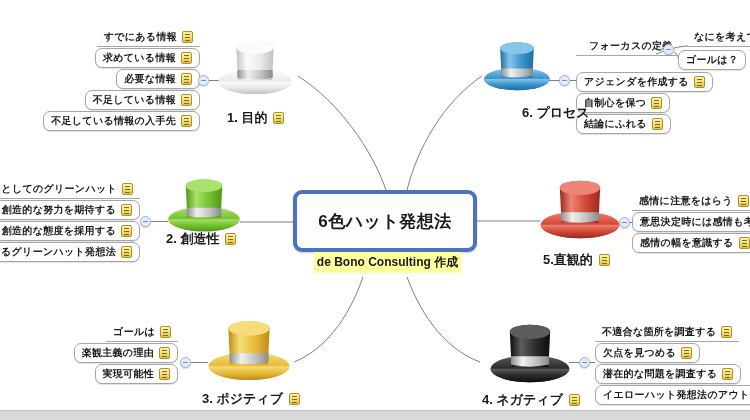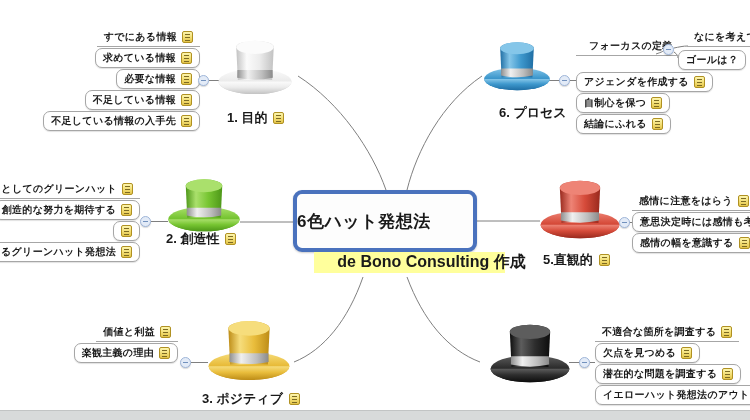--- a/index.html
+++ b/index.html
@@ -21,25 +21,25 @@
   .ni::before{content:"";position:absolute;left:2px;right:2px;top:2px;height:7px;
       background:repeating-linear-gradient(to bottom,#7c6a23 0 1px,transparent 1px 3px);}
   .hat{position:absolute;display:block;}
   .lbl{position:absolute;display:flex;align-items:center;gap:6px;font-size:13px;font-weight:bold;
        white-space:nowrap;}
   .col{position:absolute;width:11px;height:11px;border-radius:50%;background:#e3ebf7;
        border:1px solid #9fb6d9;box-sizing:border-box;box-shadow:0 1px 1px rgba(0,0,0,.15);}
   .col::before{content:"";position:absolute;left:2px;right:2px;top:4px;height:1px;background:#7291bd;}
   .center-node{position:absolute;left:293px;top:190px;width:184px;height:62px;box-sizing:border-box;
        background:#fdfdfd;border:4px solid #4a72bd;border-radius:9px;display:flex;
-       align-items:center;justify-content:flex-start;font-size:17px;font-weight:bold;letter-spacing:.5px;
+       align-items:center;justify-content:center;font-size:17px;font-weight:bold;letter-spacing:.5px;
        box-shadow:0 1px 2px rgba(0,0,0,.2);}
   .center-note{position:absolute;left:314px;top:252px;width:147px;height:21px;background:#ffff9c;
-       display:flex;align-items:center;justify-content:center;font-size:16px;font-weight:bold;
-       white-space:nowrap;padding-left:44px;}
+       display:flex;align-items:center;justify-content:center;font-size:12px;font-weight:bold;
+       white-space:nowrap;}
   .bottom-bar{position:absolute;left:0;top:410px;width:750px;height:10px;background:#d8dada;
        border-top:1px solid #c2c4c4;box-sizing:border-box;}
 </style>
 </head>
 <body>
 
 <div class="stage">
 
   <svg class="links" width="750" height="420">
     <g fill="none" stroke="#7f7f7f" stroke-width="1">
@@ -168,34 +168,35 @@
       <stop offset="0.7" stop-color="#bdbdbd"></stop>
             <stop offset="1" stop-color="#8a8a8a"></stop>
     </linearGradient>
   </defs>
   <ellipse cx="50" cy="60" rx="47" ry="16" fill="url(#b-blue)"></ellipse>
   <path d="M28,58 L26,16 A24,8.5 0 0 1 74,16 L72,58 Z" fill="url(#c-blue)"></path>
   <ellipse cx="50" cy="16" rx="24" ry="8.5" fill="#85c6e9"></ellipse>
   <path d="M27.5,45 L72.5,45 L72.8,55 Q50,60 27.2,55 Z" fill="url(#r-blue)"></path>
   <path d="M3,60 A47,16 0 0 0 97,60 L3,60 Z" fill="url(#b-blue)"></path>
 </svg></span>
-  <div class="lbl" style="left:499px;top:104px">
+  <div class="lbl" style="left:522px;top:104px">
     <span>6. プロセス</span>
   </div>
 
   <div class="grp r" style="right:610px;top:179px">
     <div class="row line">
       <span>ークとしてのグリーンハット</span>
       <i class="ni"></i>
     </div>
     <div class="row box">
       <span>創造的な努力を期待する</span>
       <i class="ni"></i>
     </div>
     <div class="row box">
+      <span>創造的な態度を採用する</span>
       <i class="ni"></i>
     </div>
     <div class="row box">
       <span>おけるグリーンハット発想法</span>
       <i class="ni"></i>
     </div>
   </div>
   <span class="col" style="left:140px;top:216px"></span>
   <span class="hat" style="left:166px;top:172px;width:76px;height:64px"><svg viewBox="0 0 100 80" width="100%" height="100%">
   <defs>
@@ -268,25 +269,29 @@
   <path d="M27.5,45 L72.5,45 L72.8,55 Q50,60 27.2,55 Z" fill="url(#r-red)"></path>
   <path d="M3,60 A47,16 0 0 0 97,60 L3,60 Z" fill="url(#b-red)"></path>
 </svg></span>
   <div class="lbl" style="left:543px;top:251px">
     <span>5.直観的</span>
     <i class="ni"></i>
   </div>
 
   <div class="grp r" style="right:572px;top:322px">
     <div class="row line">
-      <span>価値と利益</span>
+      <span>ゴールは</span>
       <i class="ni"></i>
     </div>
     <div class="row box">
       <span>楽観主義の理由</span>
+      <i class="ni"></i>
+    </div>
+    <div class="row box">
+      <span>実現可能性</span>
       <i class="ni"></i>
     </div>
   </div>
   <span class="col" style="left:180px;top:357px"></span>
   <span class="hat" style="left:206px;top:314px;width:86px;height:70px"><svg viewBox="0 0 100 80" width="100%" height="100%">
   <defs>
     <linearGradient id="b-yellow" x1="0" y1="0" x2="0" y2="1">
       <stop offset="0" stop-color="#f6dd7c"></stop>
             <stop offset="0.45" stop-color="#e9bd3c"></stop>
       <stop offset="1" stop-color="#bd8c16"></stop>
@@ -352,15 +357,19 @@
       <stop offset="0.7" stop-color="#bdbdbd"></stop>
             <stop offset="1" stop-color="#8a8a8a"></stop>
     </linearGradient>
   </defs>
   <ellipse cx="50" cy="60" rx="47" ry="16" fill="url(#b-black)"></ellipse>
   <path d="M28,58 L26,16 A24,8.5 0 0 1 74,16 L72,58 Z" fill="url(#c-black)"></path>
   <ellipse cx="50" cy="16" rx="24" ry="8.5" fill="#5d5d5d"></ellipse>
   <path d="M27.5,45 L72.5,45 L72.8,55 Q50,60 27.2,55 Z" fill="url(#r-black)"></path>
   <path d="M3,60 A47,16 0 0 0 97,60 L3,60 Z" fill="url(#b-black)"></path>
 </svg></span>
+  <div class="lbl" style="left:482px;top:391px">
+    <span>4. ネガティブ</span>
+    <i class="ni"></i>
+  </div>
 
   <div class="bottom-bar"></div>
 </div>
 
 </body></html>

